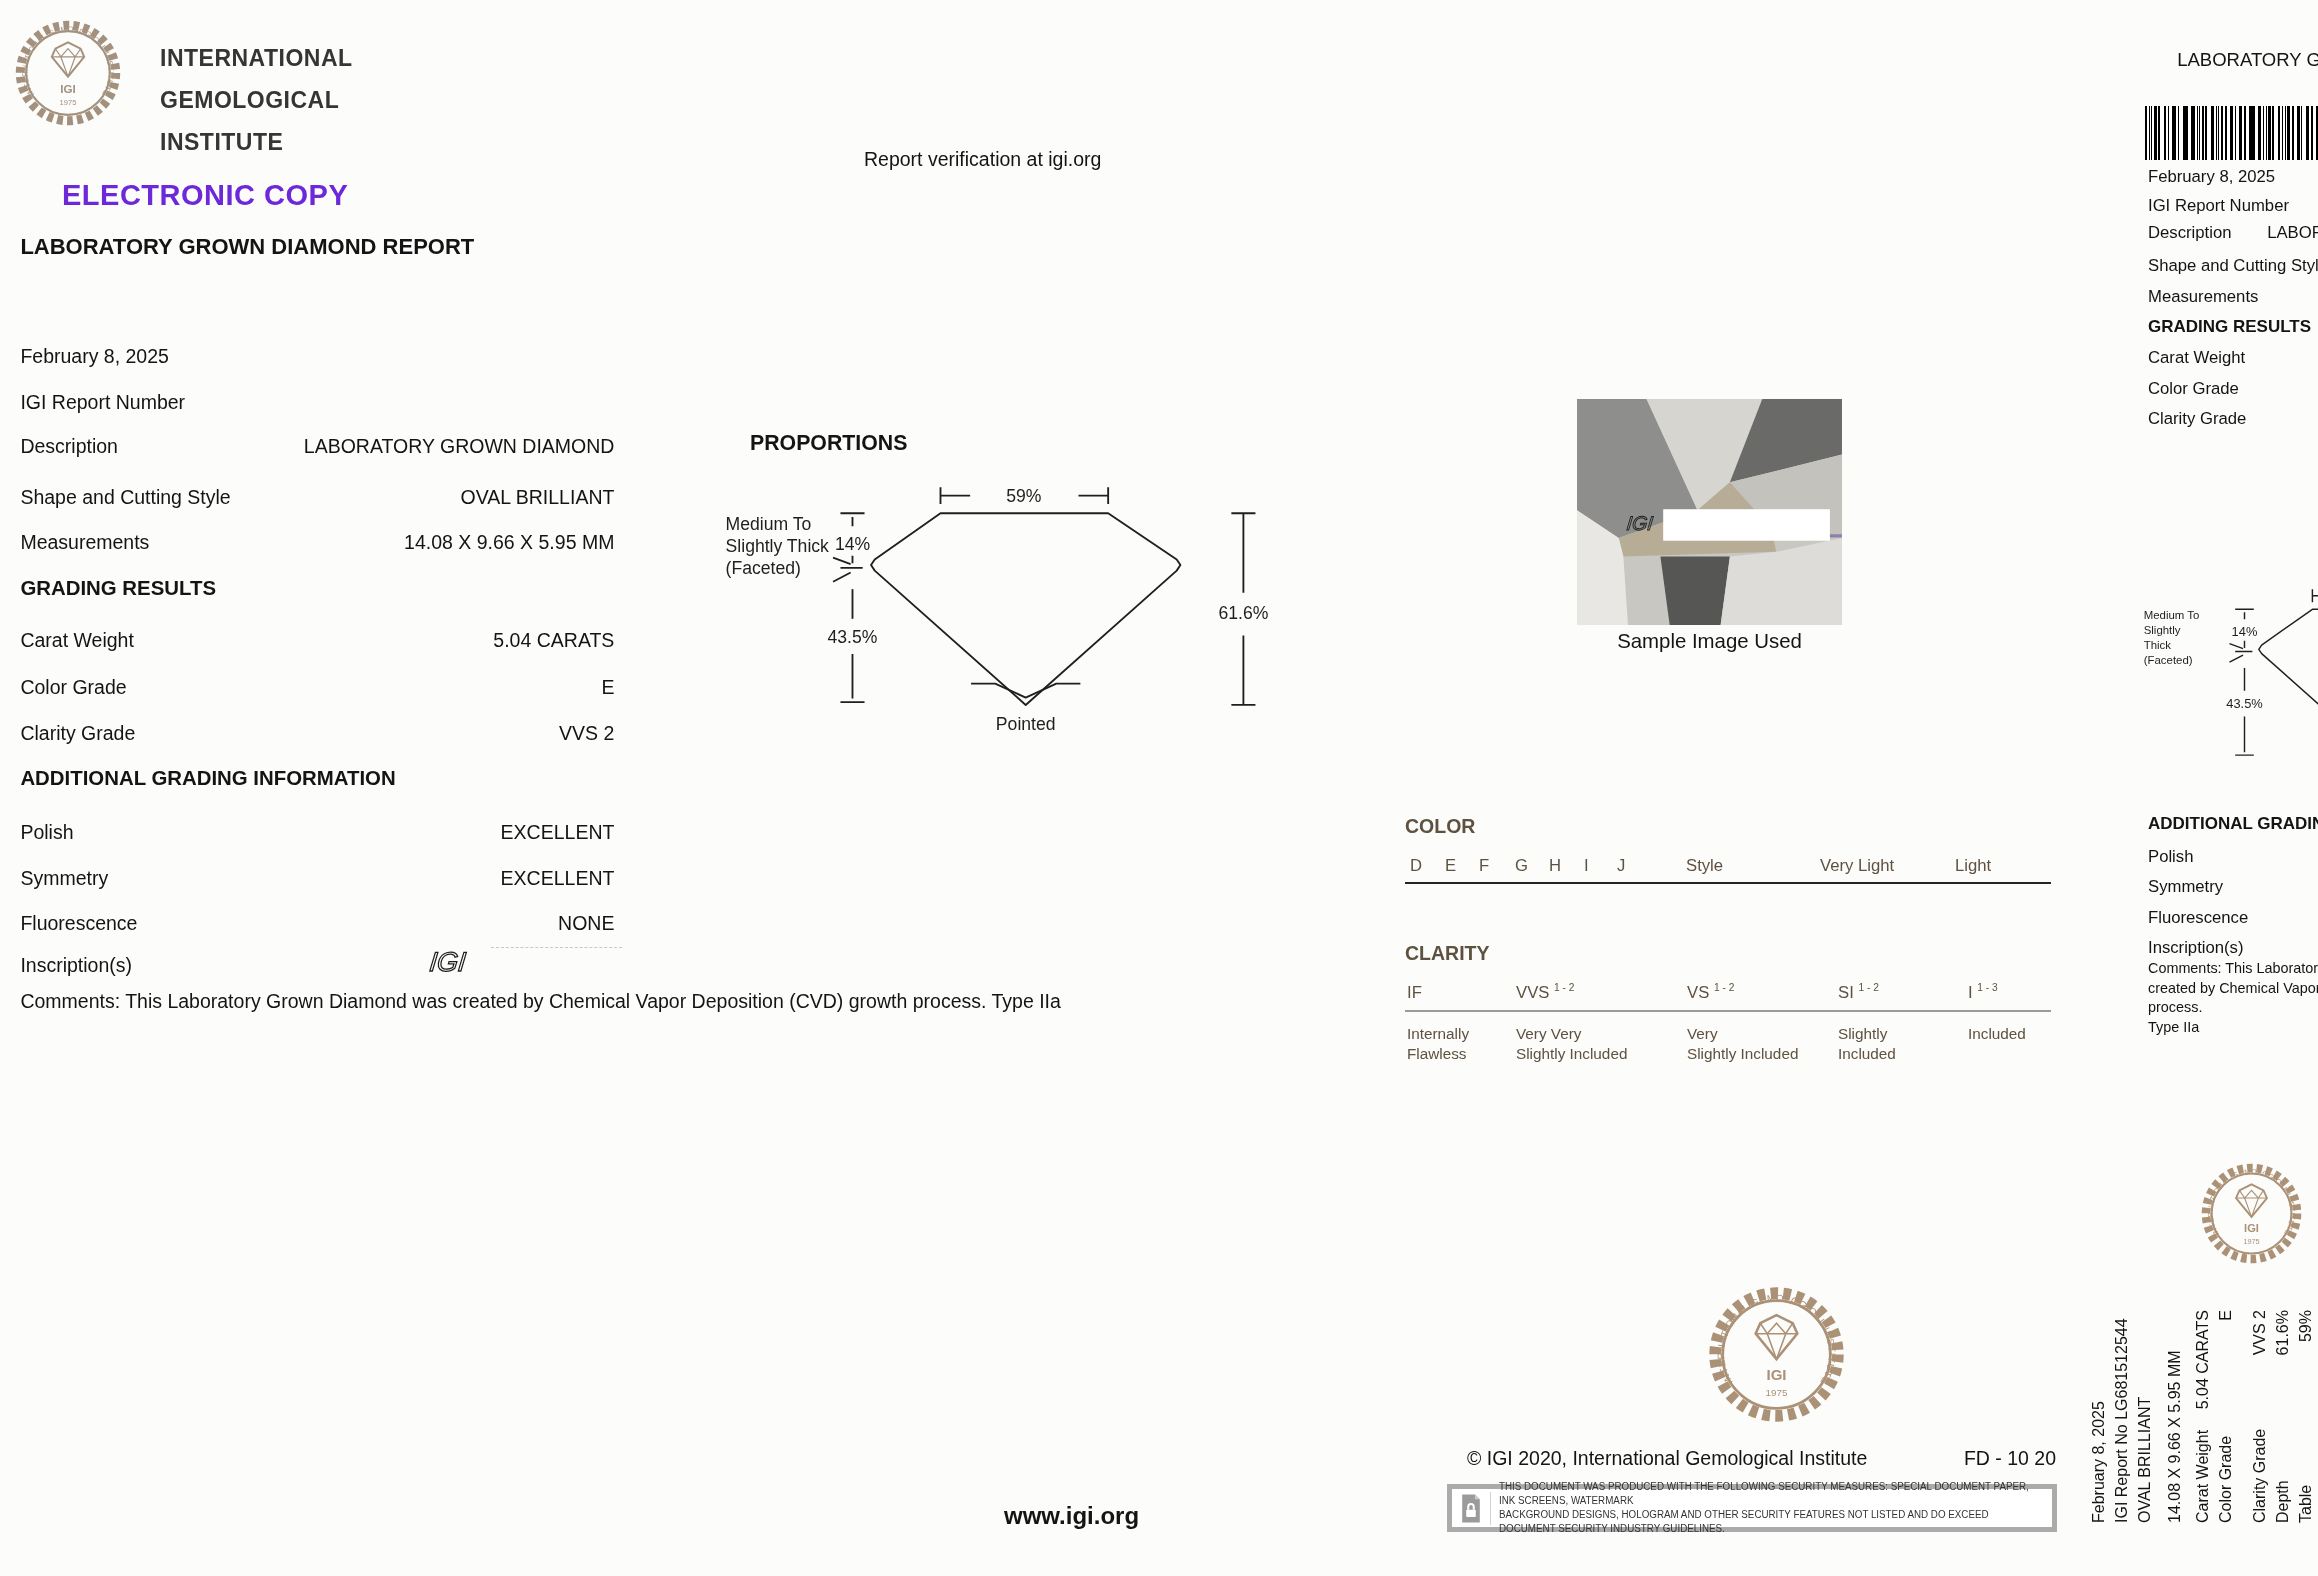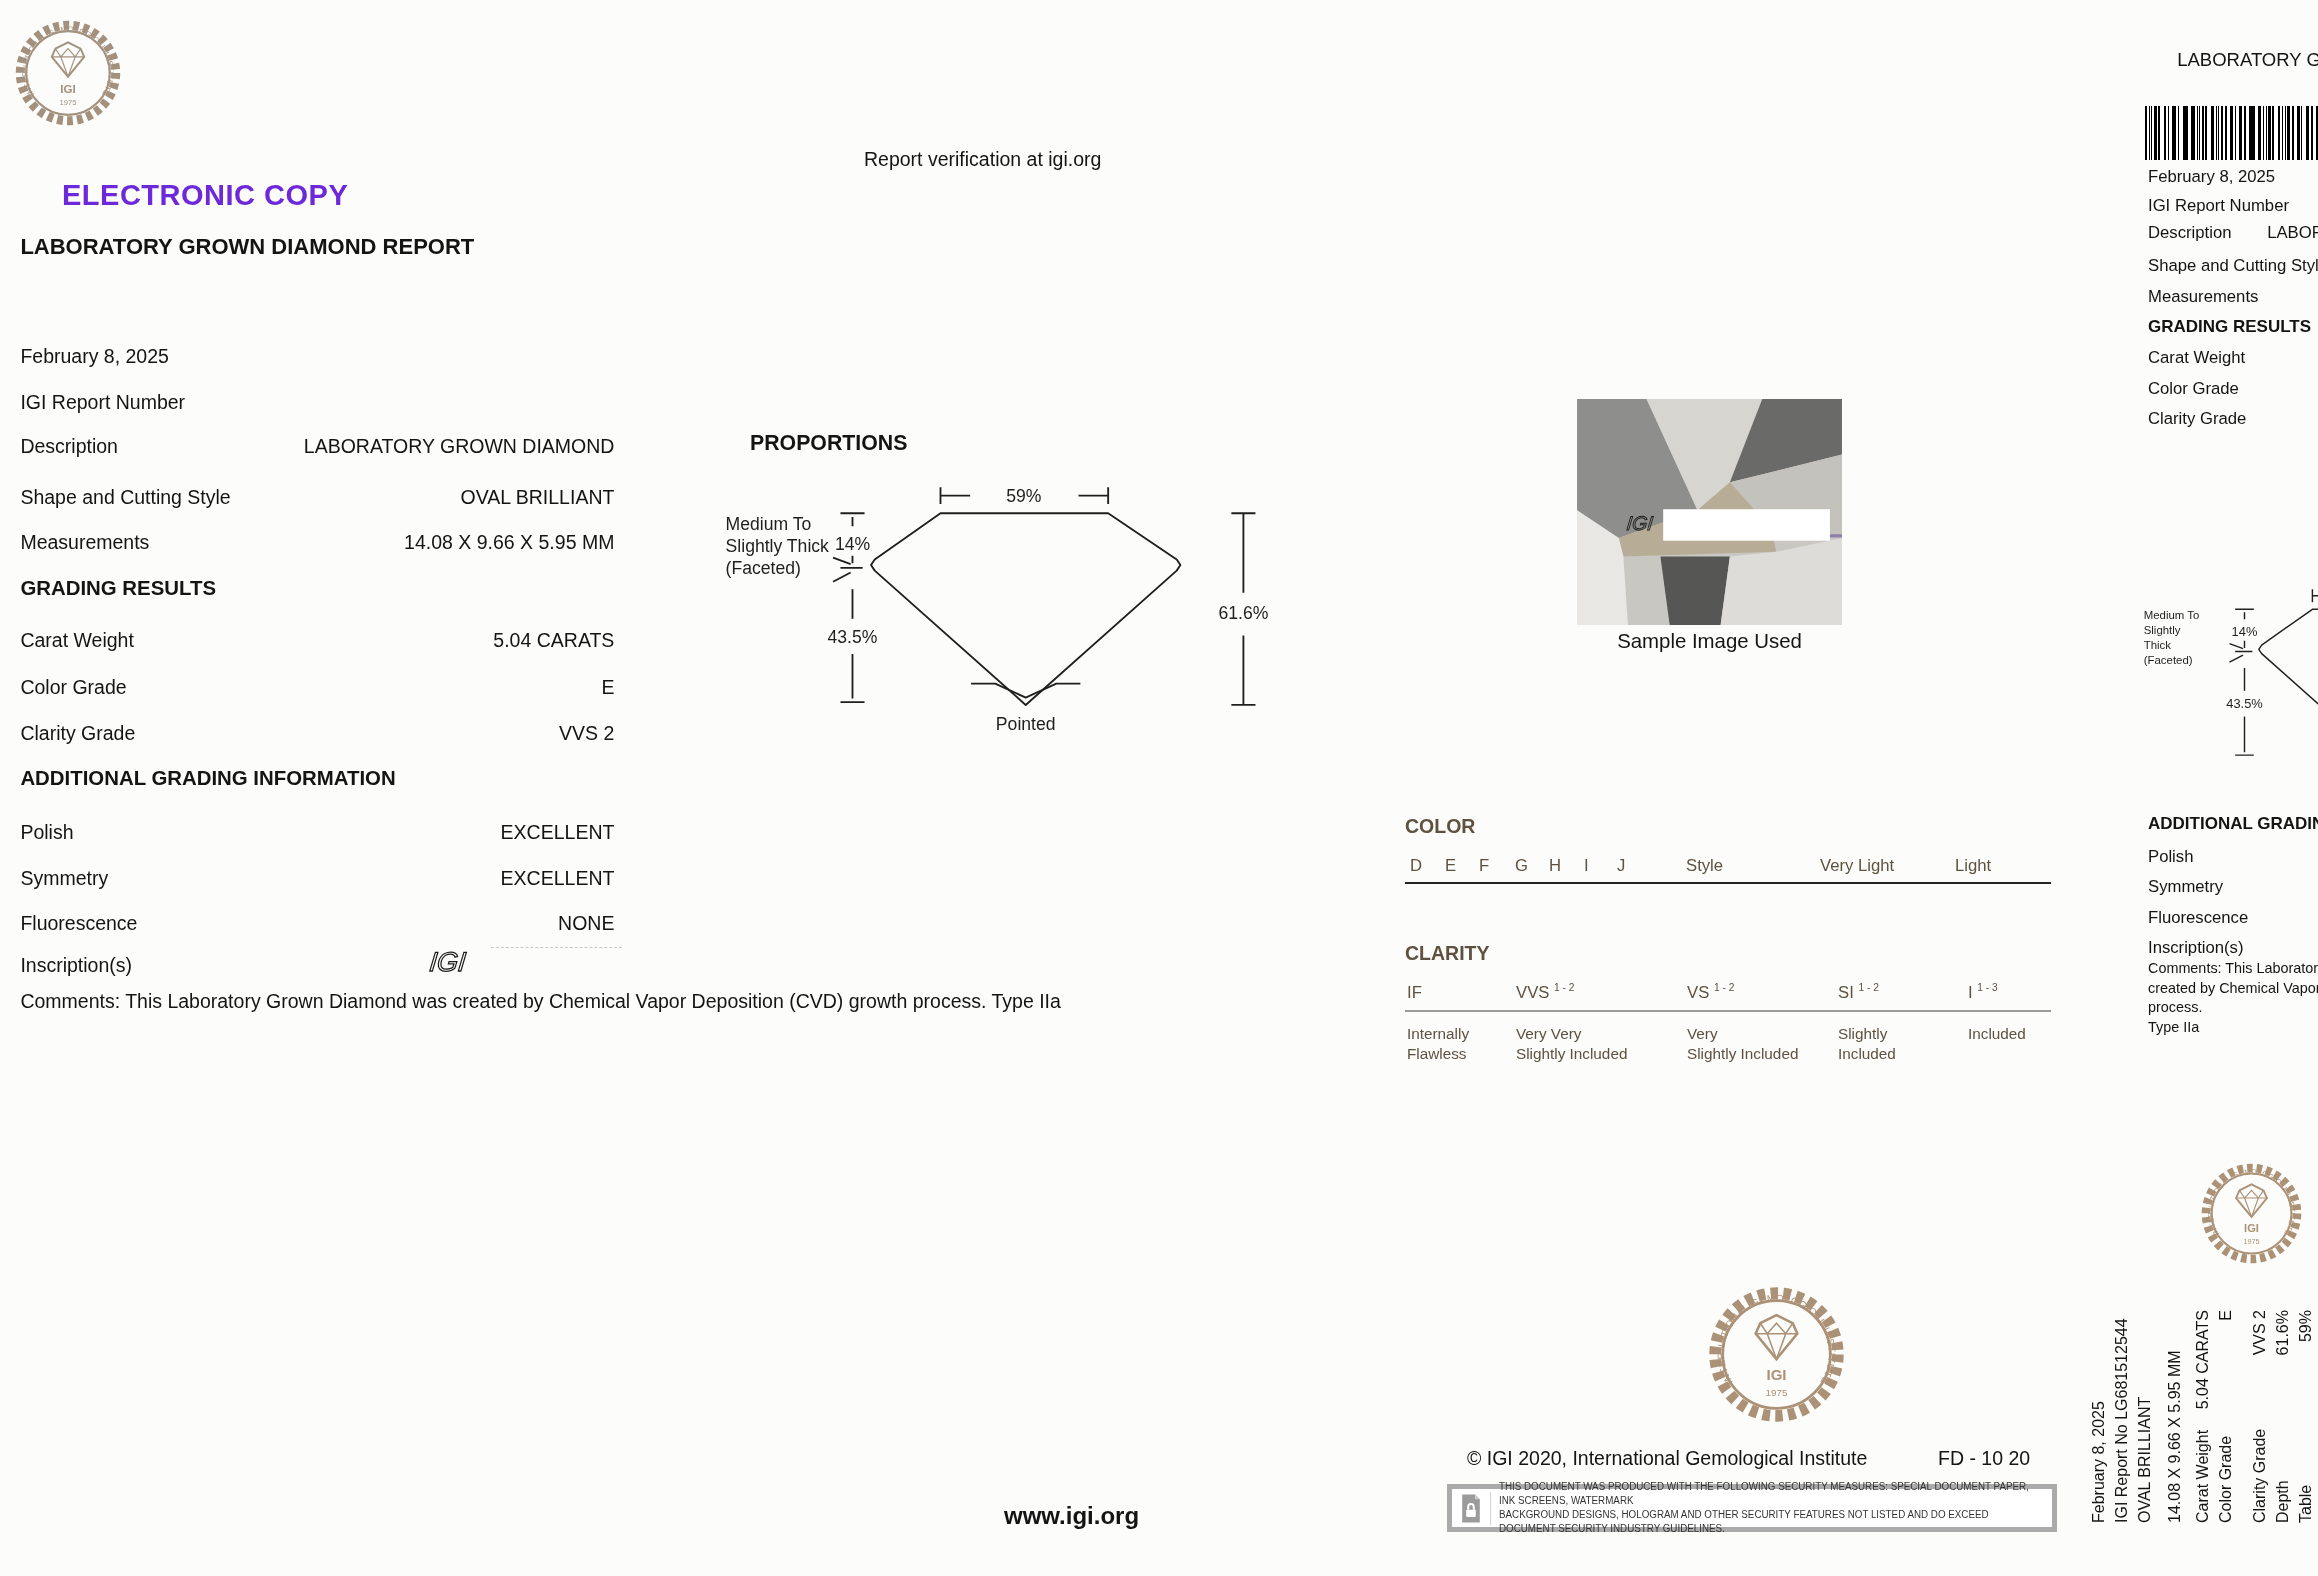--- a/index.html
+++ b/index.html
@@ -58,20 +58,23 @@
       </symbol>
       <symbol id="sym-igimark" viewBox="0 0 64 44">
         <text x="5" y="34" font-size="34" font-style="italic" fill="none" stroke="currentColor" stroke-width="1.6" transform="skewX(-6)">IGI</text>
       </symbol>
     </defs>
   </svg>
 
   <svg class="abs" style="left:14px;top:18.5px;width:108px;height:108px;color:#a3917e" viewBox="0 0 120 120">
     <use href="#sym-seal"></use>
   </svg>
+  <div class="abs pre" style="left:160px;top:37px;font-size:23px;font-weight:600;line-height:42px;color:#353535;letter-spacing:0.5px">INTERNATIONAL
+GEMOLOGICAL
+INSTITUTE</div>
   <div class="abs b" style="left:62px;top:179px;font-size:29px;color:#6d28d9;letter-spacing:0.5px">ELECTRONIC COPY</div>
   <div class="abs b" style="left:20.4px;top:234px;font-size:22px">LABORATORY GROWN DIAMOND REPORT</div>
 
   <div class="lrow" style="top:345px">
     <span>February 8, 2025</span>
   </div>
   <div class="lrow" style="top:391px">
     <span>IGI Report Number</span>
   </div>
   <div class="lrow" style="top:435px">
@@ -268,21 +271,21 @@
 
   <div class="abs pre" style="left:2148px;top:959px;width:417px;font-size:14.4px;line-height:19.5px">Comments: This Laboratory Grown Diamond was
 created by Chemical Vapor Deposition (CVD) growth
 process.
 Type IIa</div>
 
   <svg class="abs" style="left:1707px;top:1285px;width:139px;height:139px;color:#ab9176" viewBox="0 0 120 120">
     <use href="#sym-seal"></use>
   </svg>
   <div class="abs" style="left:1467px;top:1447px;font-size:19.5px">© IGI 2020, International Gemological Institute</div>
-  <div class="abs" style="left:1938px;top:1447px;width:144px;text-align:left;font-size:19.5px">FD - 10 20</div>
+  <div class="abs" style="left:1938px;top:1447px;width:144px;text-align:center;font-size:19.5px">FD - 10 20</div>
 
   <div class="abs b" style="left:1004px;top:1502px;font-size:24px">www.igi.org</div>
 
   <div class="strip">
     <svg style="width:24px;height:31px;margin:0 6.5px 0 7.4px;flex:none" viewBox="0 0 60 74">
       <path d="M8,2 h32 l12,12 v58 h-44 z" fill="#9b9b9b"></path>
       <path d="M40,2 l12,12 h-12 z" fill="#cfcfcf"></path>
       <rect x="18" y="40" width="24" height="18" rx="2" fill="#ffffff"></rect>
       <path d="M23,40 v-7 a7,7 0 0 1 14,0 v7" stroke="#ffffff" stroke-width="5" fill="none"></path>
     </svg>

